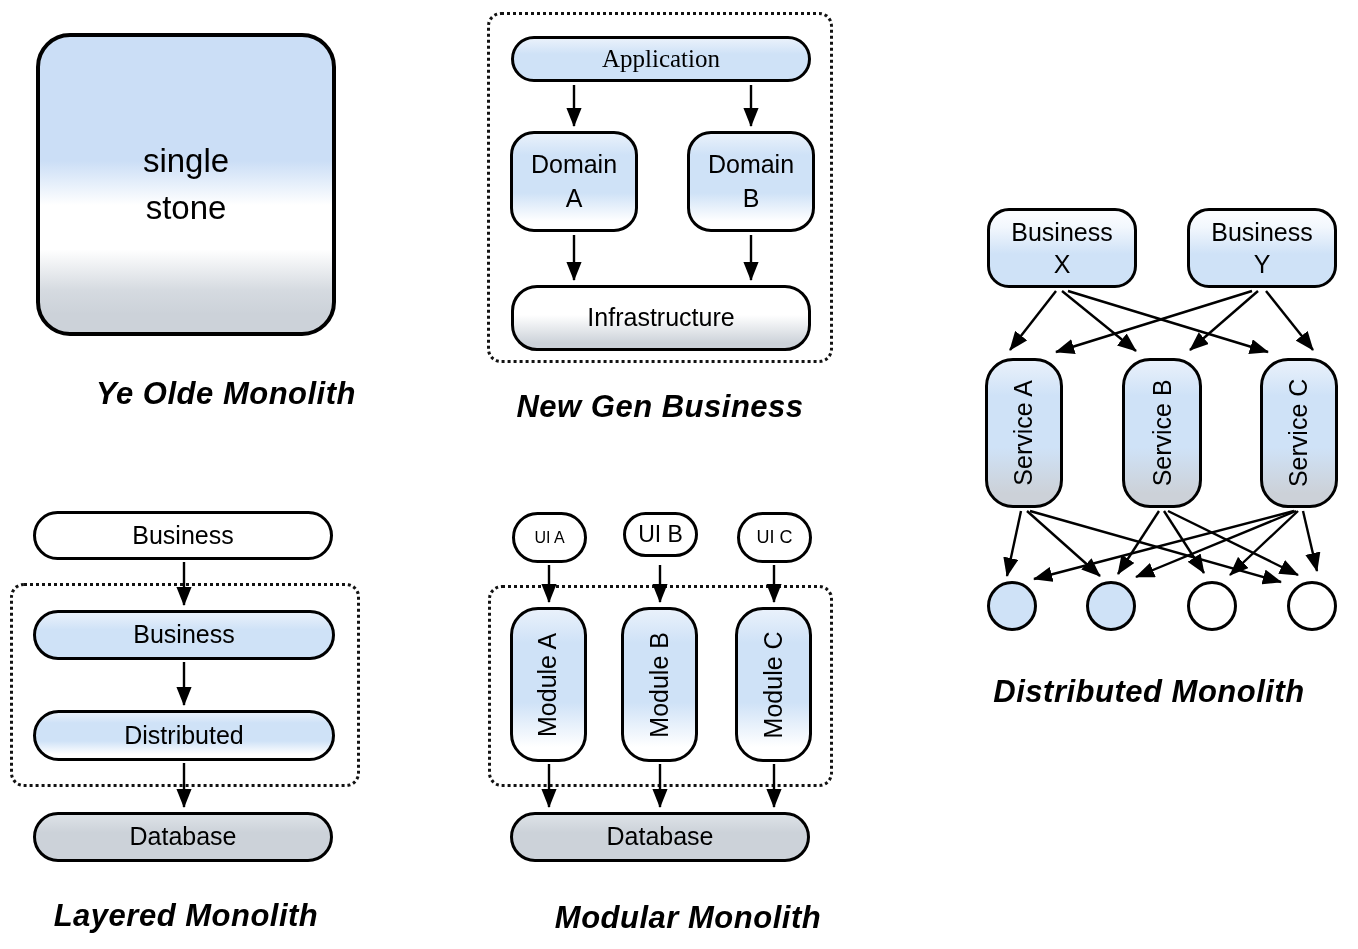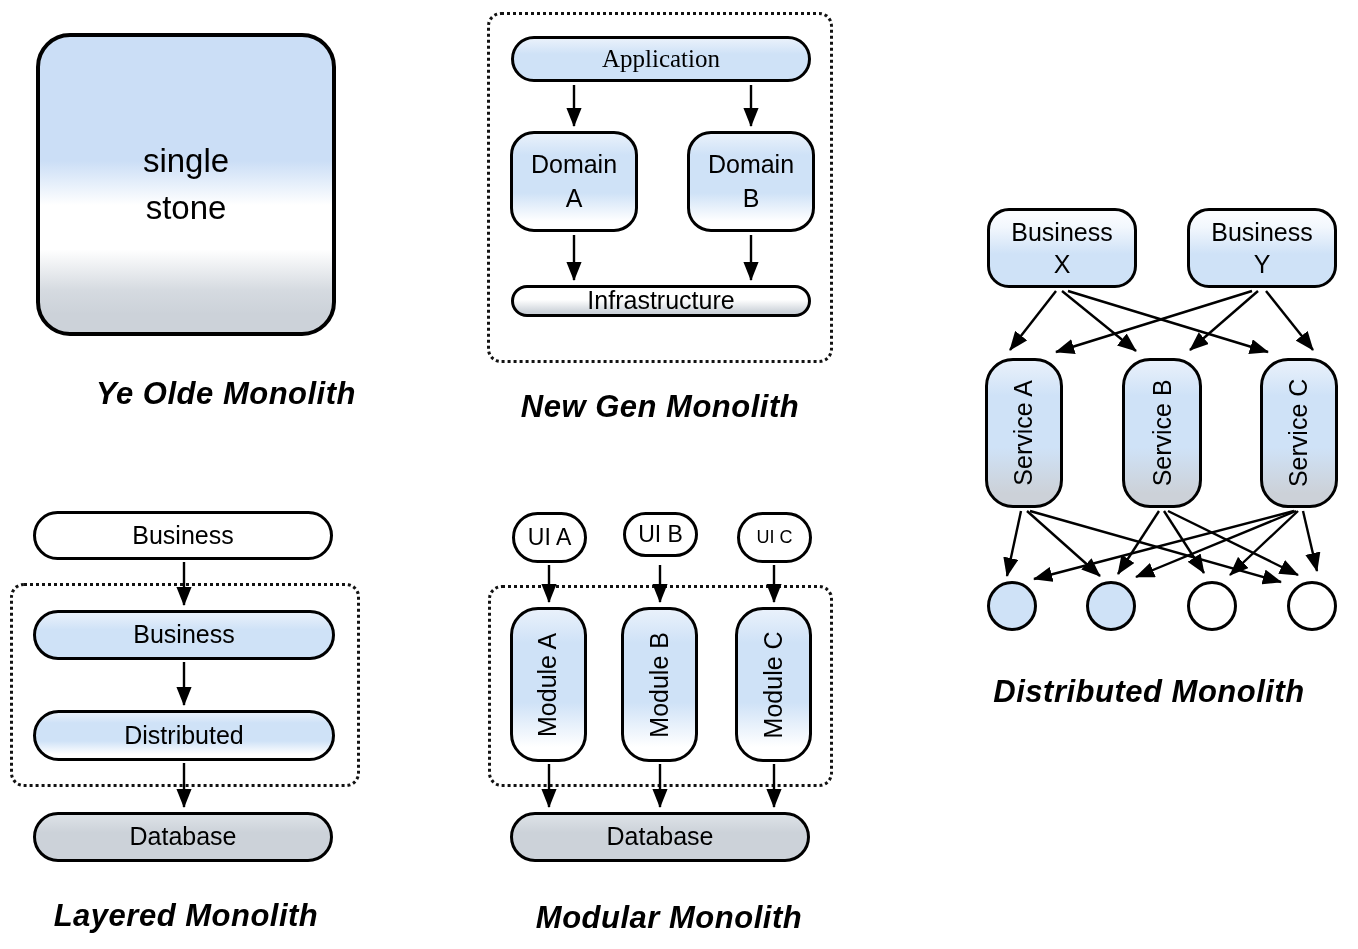--- a/index.html
+++ b/index.html
@@ -52,43 +52,43 @@
     <div class="caption" style="left:0px;top:376px;width:372px;margin-left:40px;">Ye Olde Monolith</div>
   </div>
 
   <div>
     <div class="boundary" style="left:487px;top:12px;width:346px;height:351px;"></div>
     <div class="node pill g-blue" style="left:511px;top:36px;width:300px;height:46px;font-family:Liberation Serif, serif;">Application</div>
     <div class="node g-blue-white" style="left:510px;top:131px;width:128px;height:101px;border-radius:24px;">Domain
 A</div>
     <div class="node g-blue-white" style="left:687px;top:131px;width:128px;height:101px;border-radius:24px;">Domain
 B</div>
-    <div class="node pill g-white-gray" style="left:511px;top:285px;width:300px;height:32px;">Infrastructure</div>
-    <div class="caption" style="left:470px;top:389px;width:380px;">New Gen Monolith</div>
+    <div class="node pill g-white-gray" style="left:511px;top:285px;width:300px;height:66px;">Infrastructure</div>
+    <div class="caption" style="left:470px;top:389px;width:380px;">New Gen Business</div>
   </div>
 
   <div>
     <div class="node pill g-white" style="left:33px;top:511px;width:300px;height:49px;">Business</div>
     <div class="boundary" style="left:10px;top:583px;width:350px;height:204px;"></div>
     <div class="node pill g-blue" style="left:33px;top:610px;width:302px;height:50px;">Business</div>
     <div class="node pill g-blue-white" style="left:33px;top:710px;width:302px;height:51px;">Distributed</div>
     <div class="node pill g-gray" style="left:33px;top:812px;width:300px;height:50px;">Database</div>
     <div class="caption" style="left:0px;top:898px;width:372px;">Layered Monolith</div>
   </div>
 
   <div>
-    <div class="node pill g-white" style="left:512px;top:512px;width:75px;height:51px;font-size:23px;">UI A</div>
+    <div class="node pill g-white" style="left:512px;top:512px;width:75px;height:51px;font-size:16px;">UI A</div>
     <div class="node pill g-white" style="left:623px;top:512px;width:75px;height:45px;font-size:23px;">UI B</div>
     <div class="node pill g-white" style="left:737px;top:512px;width:75px;height:51px;font-size:18px;">UI C</div>
     <div class="boundary" style="left:488px;top:585px;width:345px;height:202px;"></div>
     <div class="node vnode g-blue-white" style="left:510px;top:607px;width:77px;height:155px;border-radius:28px;"><span>Module A</span></div>
     <div class="node vnode g-blue-white" style="left:621px;top:607px;width:77px;height:155px;border-radius:28px;"><span>Module B</span></div>
     <div class="node vnode g-blue-white" style="left:735px;top:607px;width:77px;height:155px;border-radius:28px;"><span>Module C</span></div>
     <div class="node pill g-gray" style="left:510px;top:812px;width:300px;height:50px;">Database</div>
-    <div class="caption" style="left:465px;top:900px;width:408px;">Modular Monolith</div>
+    <div class="caption" style="left:484px;top:900px;width:408px;">Modular Monolith</div>
   </div>
 
   <div>
     <div class="node g-white-blue" style="left:987px;top:208px;width:150px;height:80px;border-radius:22px;line-height:1.3;">Business
 X</div>
     <div class="node g-white-blue" style="left:1187px;top:208px;width:150px;height:80px;border-radius:22px;line-height:1.3;">Business
 Y</div>
     <div class="node vnode g-blue-gray" style="left:985px;top:358px;width:78px;height:150px;border-radius:28px;"><span>Service A</span></div>
     <div class="node vnode g-blue-gray" style="left:1122px;top:358px;width:80px;height:150px;border-radius:28px;"><span>Service B</span></div>
     <div class="node vnode g-blue-gray" style="left:1260px;top:358px;width:78px;height:150px;border-radius:28px;"><span>Service C</span></div>

